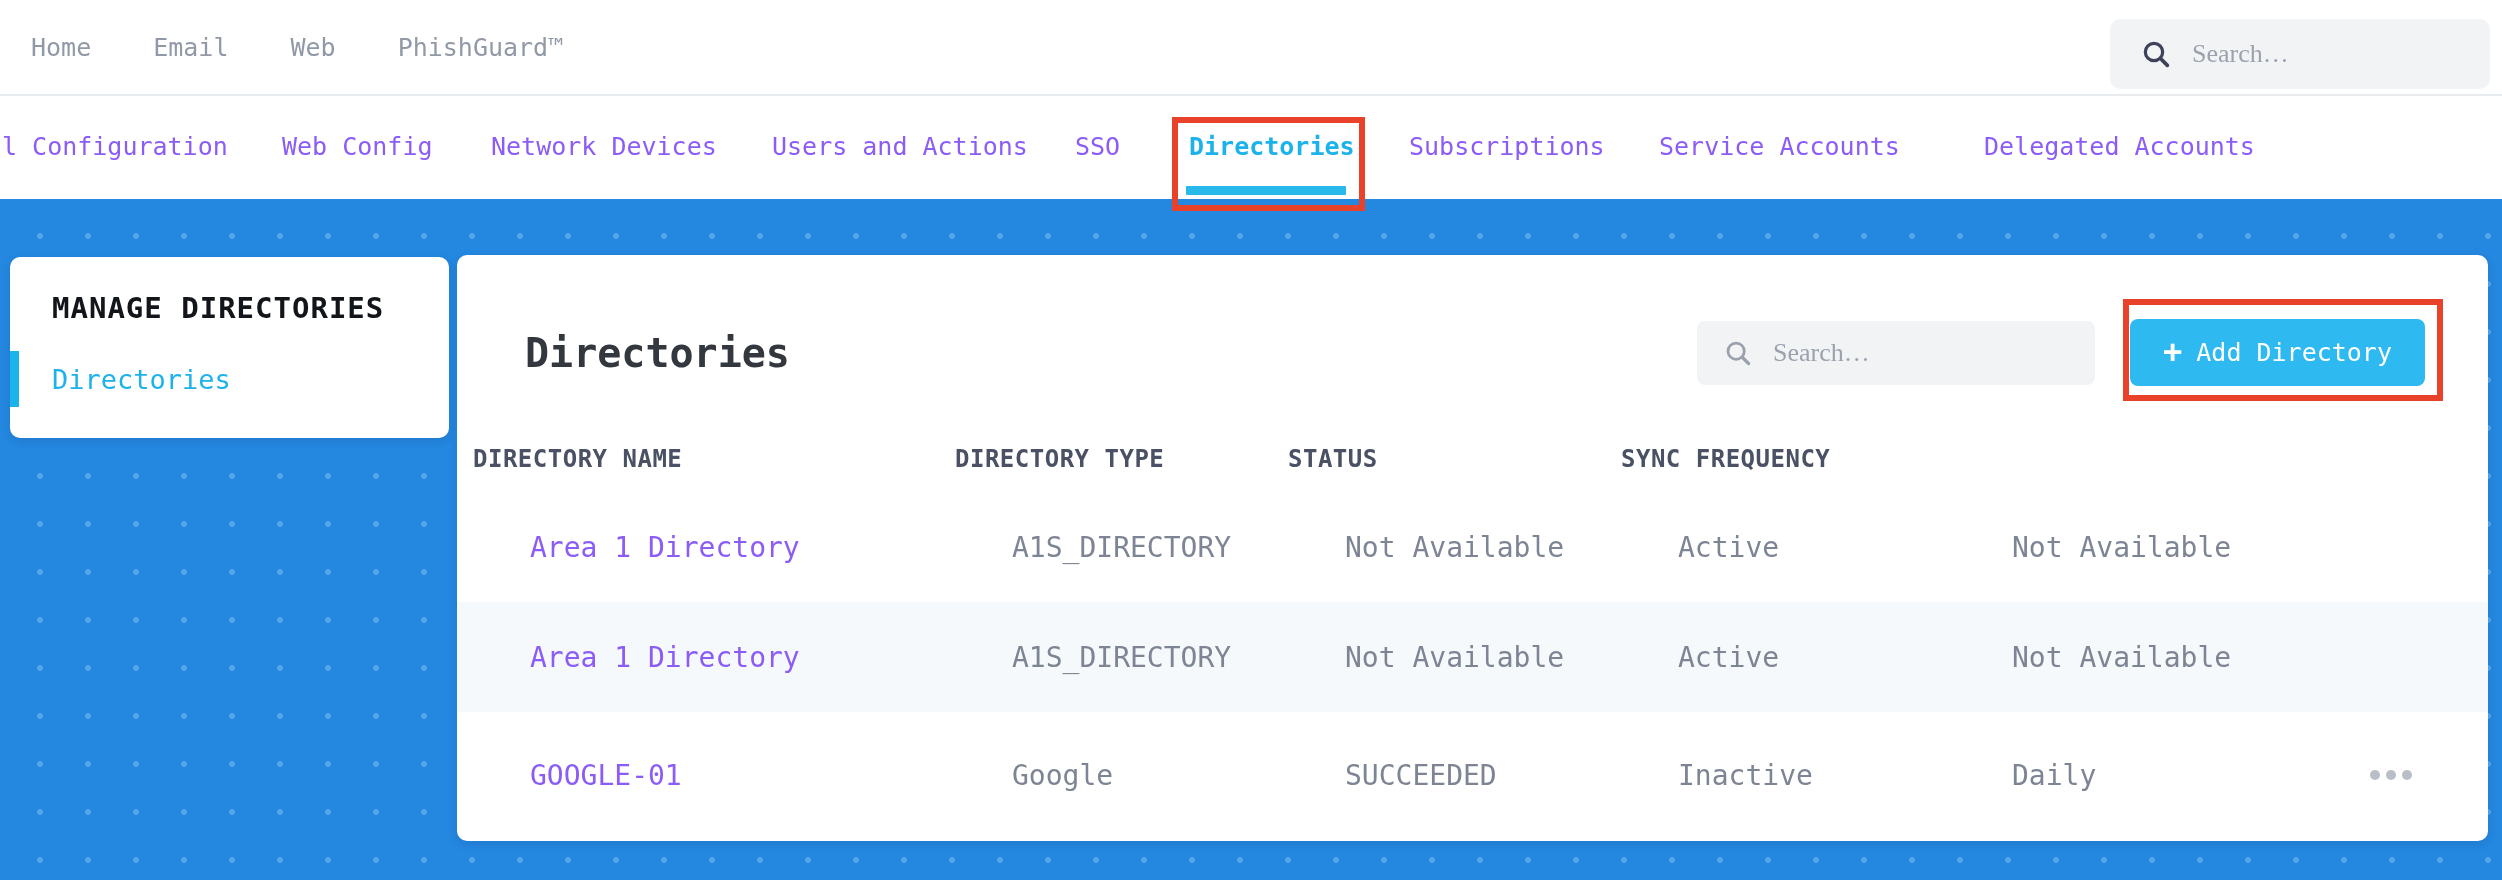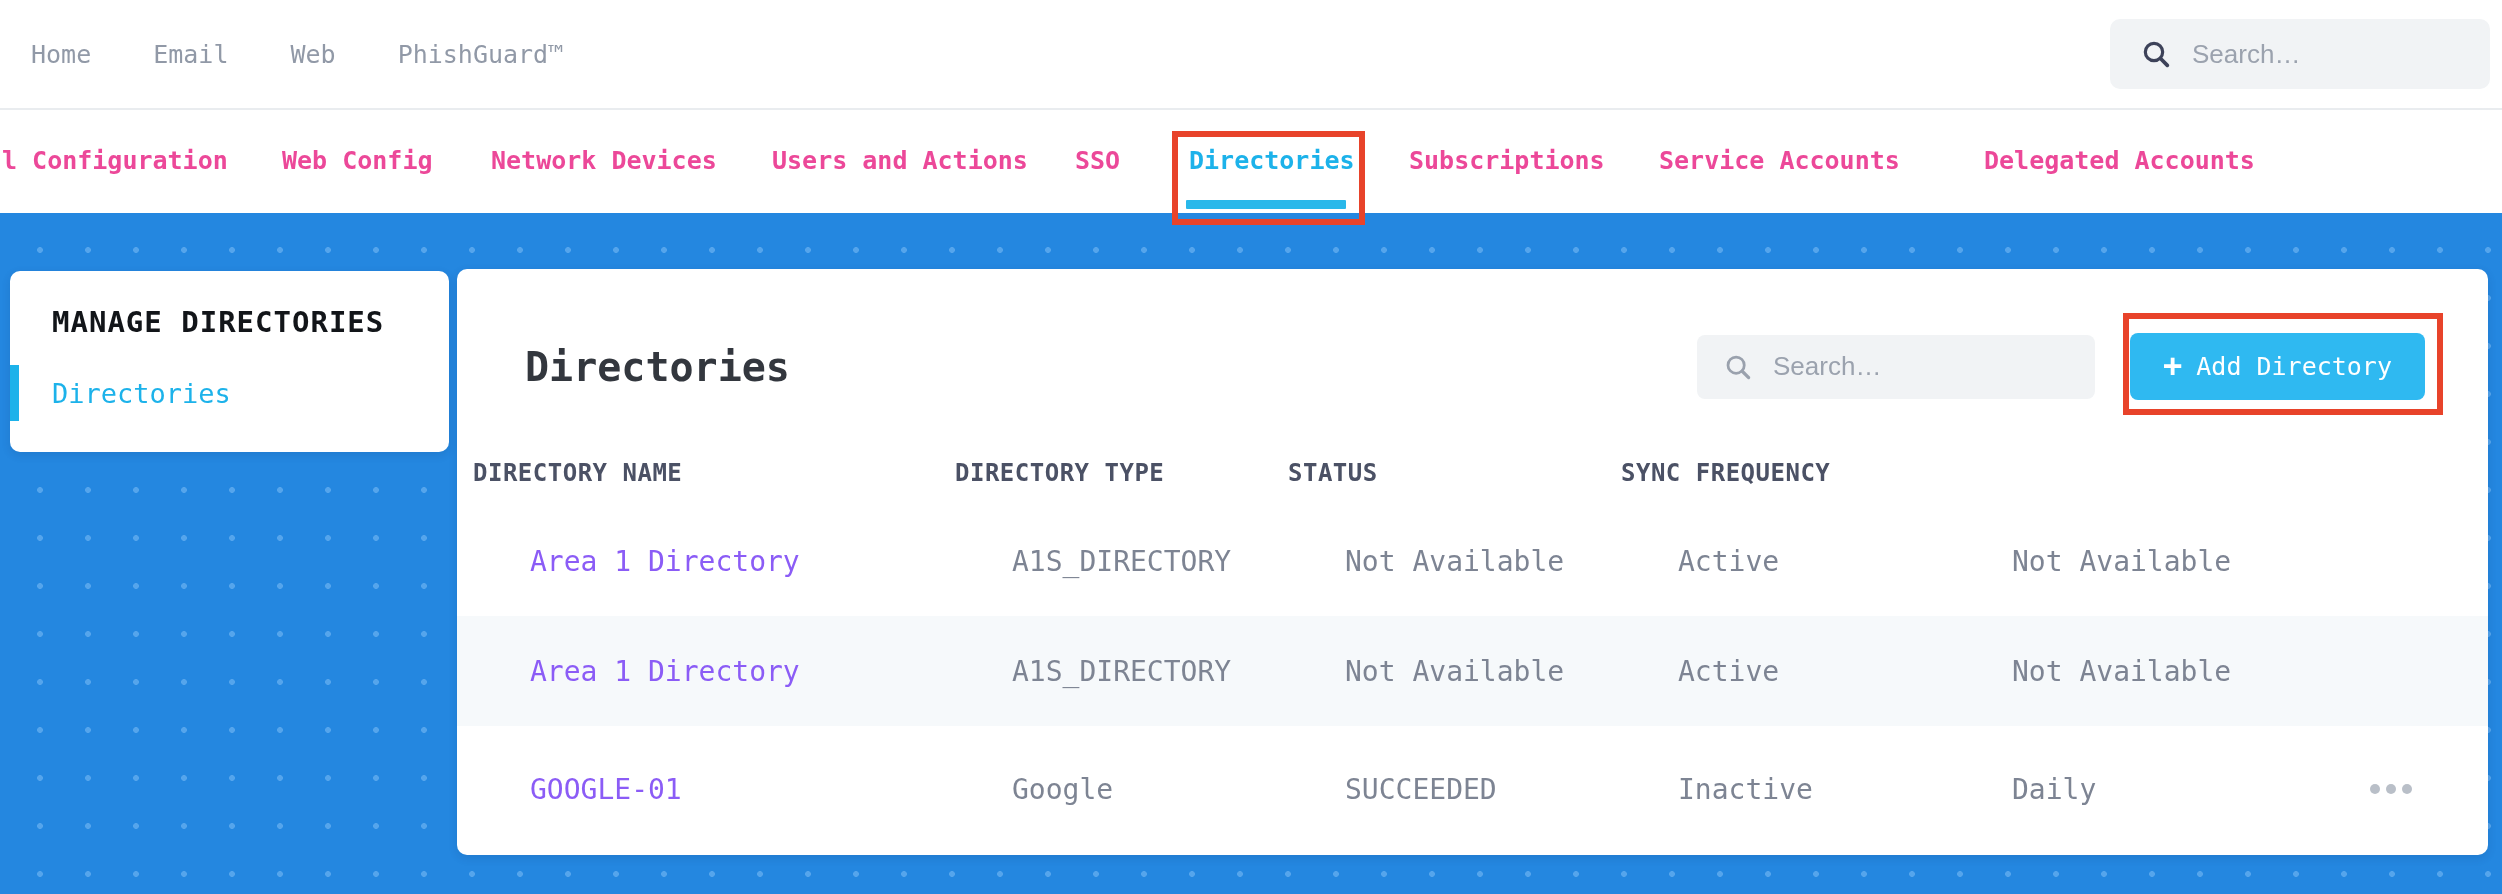--- a/index.html
+++ b/index.html
@@ -5,50 +5,50 @@
   * { margin: 0; padding: 0; box-sizing: border-box; }
   html, body { width: 2502px; height: 894px; overflow: hidden; }
   body {
     font-family: "DejaVu Sans Mono", "Liberation Mono", monospace;
     background: #ffffff;
   }
   .page { position: relative; width: 2502px; height: 894px; }
 
   
   .topbar {
-    position: relative; height: 110px; background: #ffffff;
+    position: relative; height: 96px; background: #ffffff;
     border-bottom: 2px solid #e9ecef;
     display: flex; align-items: center;
   }
   .topnav { display: flex; align-items: center; padding-left: 31px; gap: 62px; }
   .topnav .nav-item {
     font-size: 25px; font-weight: 500; color: #9199a7;
     text-decoration: none; white-space: nowrap; cursor: pointer;
   }
   .searchbox {
     display: flex; align-items: center;
     background: #f1f3f5; border-radius: 10px;
   }
   .top-search {
     position: absolute; right: 12px; top: 19px;
     width: 380px; height: 70px; padding-left: 30px;
   }
   .searchbox svg { flex: 0 0 auto; }
   .searchbox input {
     border: none; outline: none; background: transparent;
-    font-family: Liberation Sans, sans-serif; font-size: 26px; color: #4c5266;
+    font-family: Liberation Serif, serif; font-size: 26px; color: #4c5266;
     margin-left: 20px; width: 70%;
   }
   .searchbox input::placeholder { color: #9ba2ae; }
 
   
   .subnav { position: relative; height: 103px; background: #ffffff; z-index: 5; }
   .subnav .tab {
-    position: absolute; top: 36px; font-size: 25px; font-weight: 700;
-    color: #ec4899; text-decoration: none; white-space: nowrap; cursor: pointer;
+    position: absolute; top: 36px; font-size: 25px; font-weight: 400;
+    color: #8b5cf6; text-decoration: none; white-space: nowrap; cursor: pointer;
   }
   .subnav .tab.active { color: #1cb2ea; font-weight: 700; }
   .tab-underline {
     position: absolute; left: 1186px; top: 90px;
     width: 160px; height: 9px; background: #29b8ea; border-radius: 1px;
   }
   .annotation {
     position: absolute; border: 6px solid #e8432a;
     background: transparent; pointer-events: none; z-index: 20;
   }

